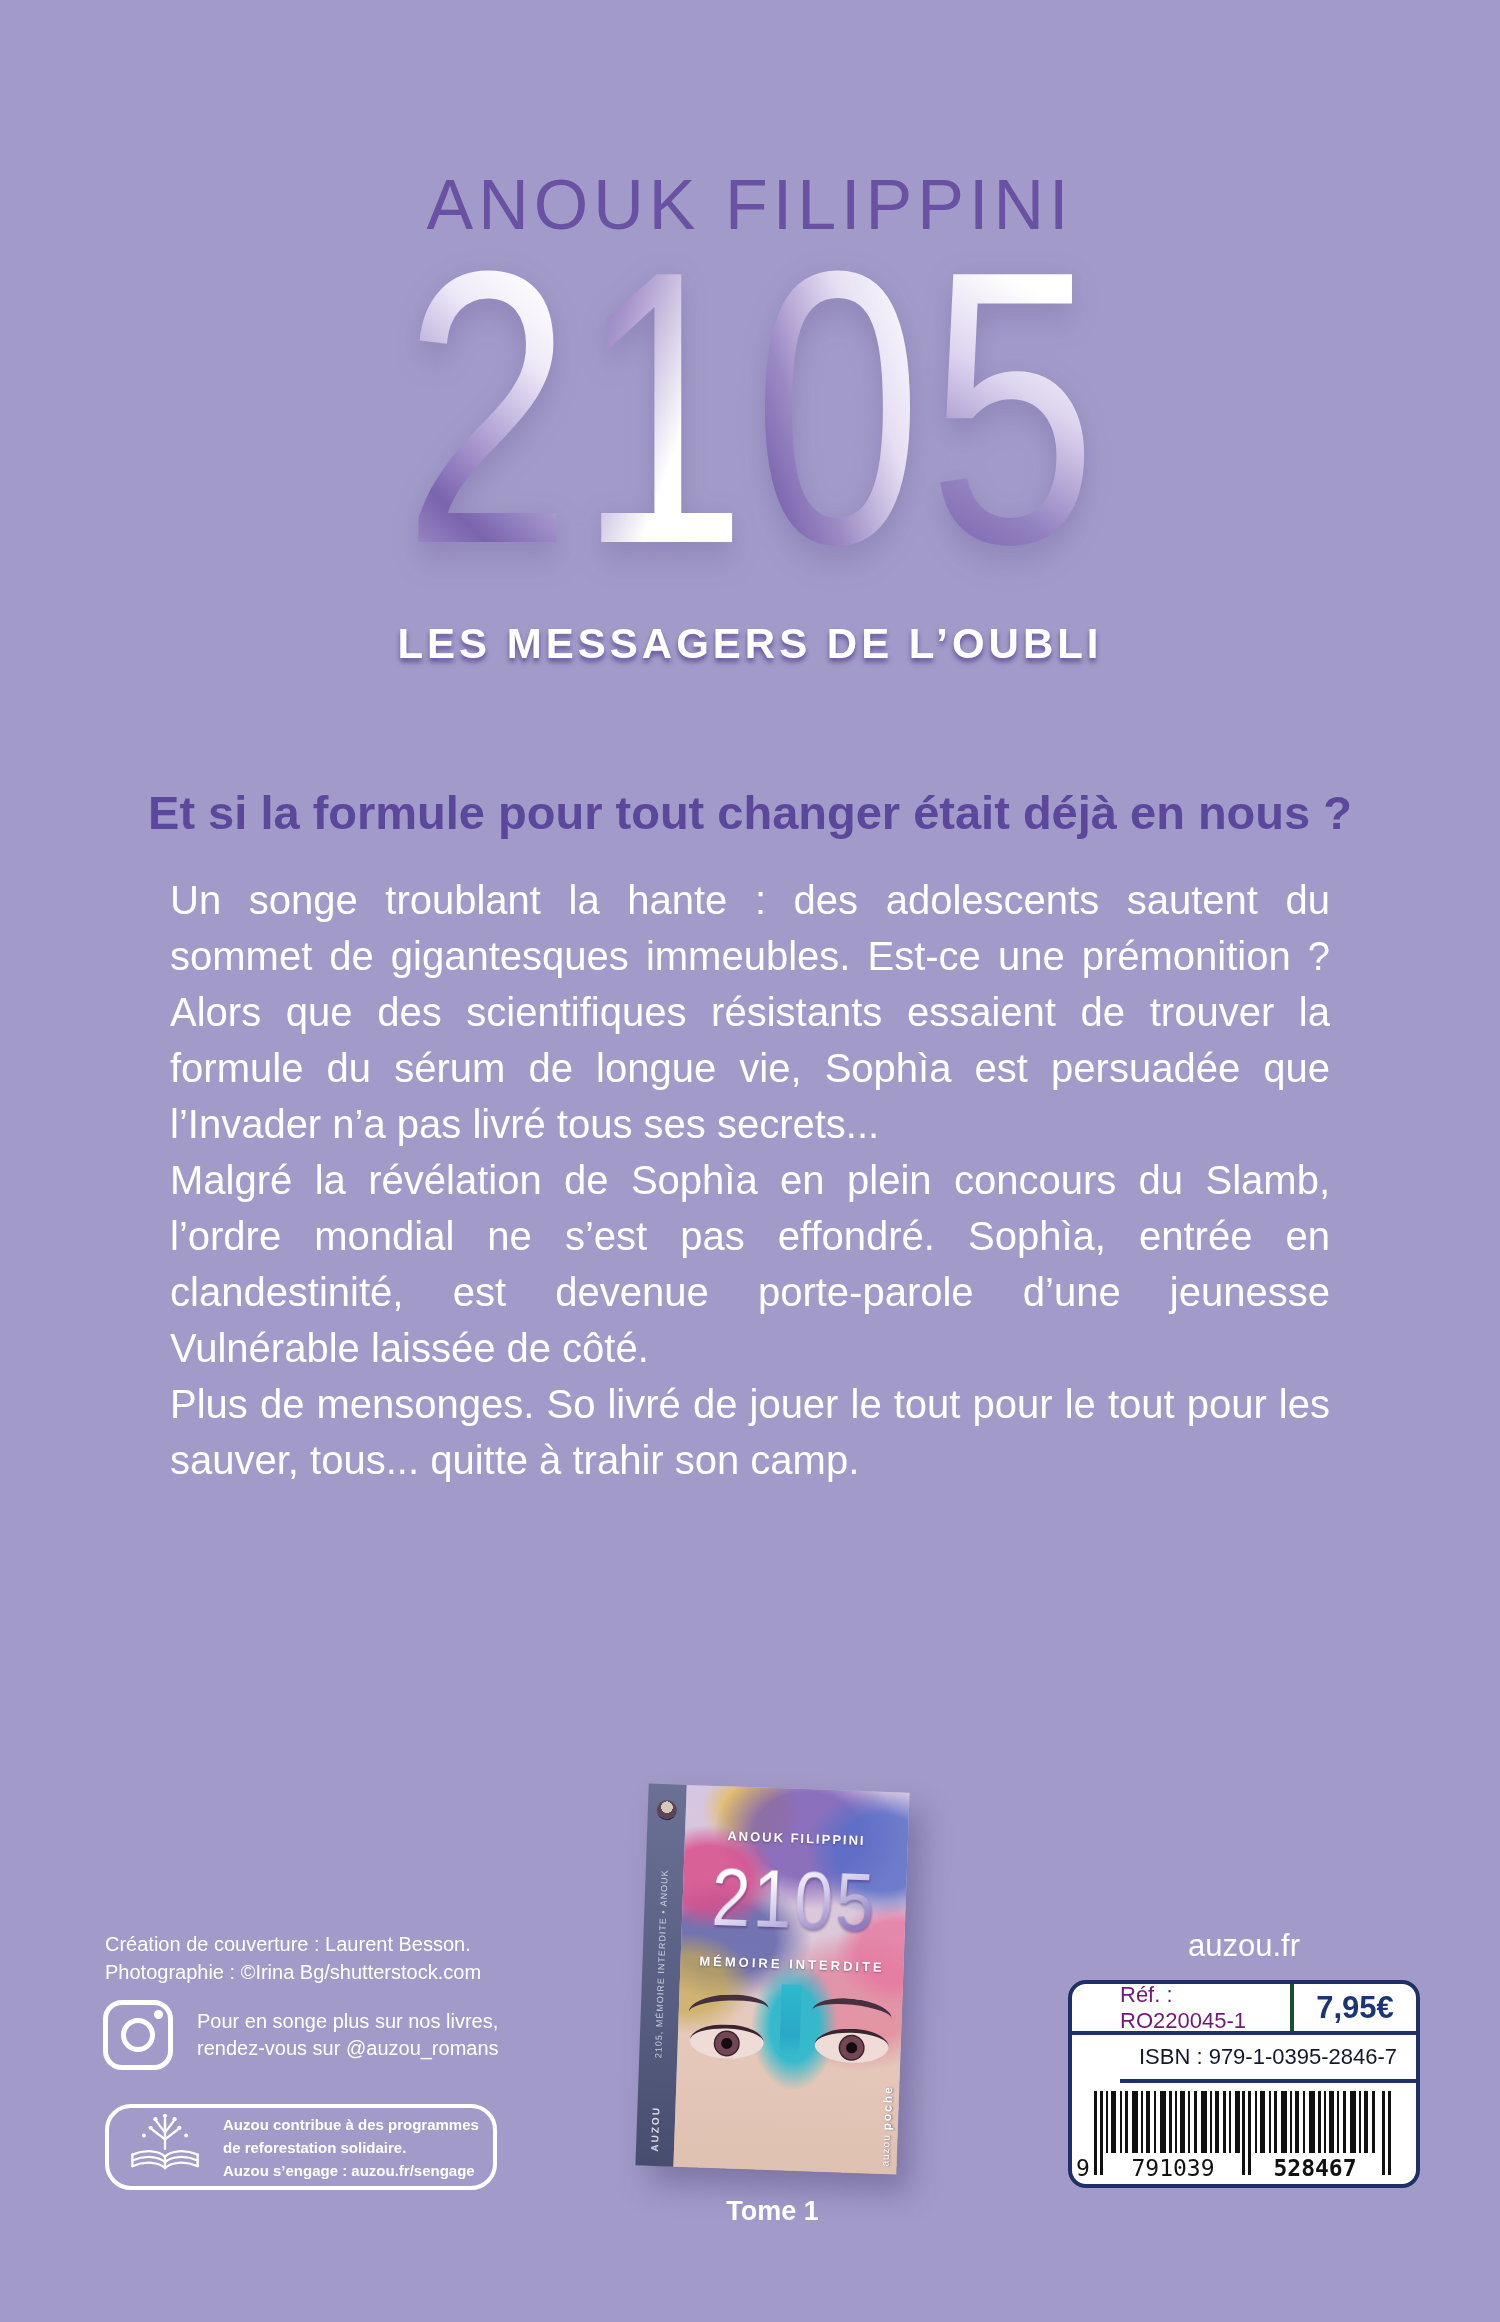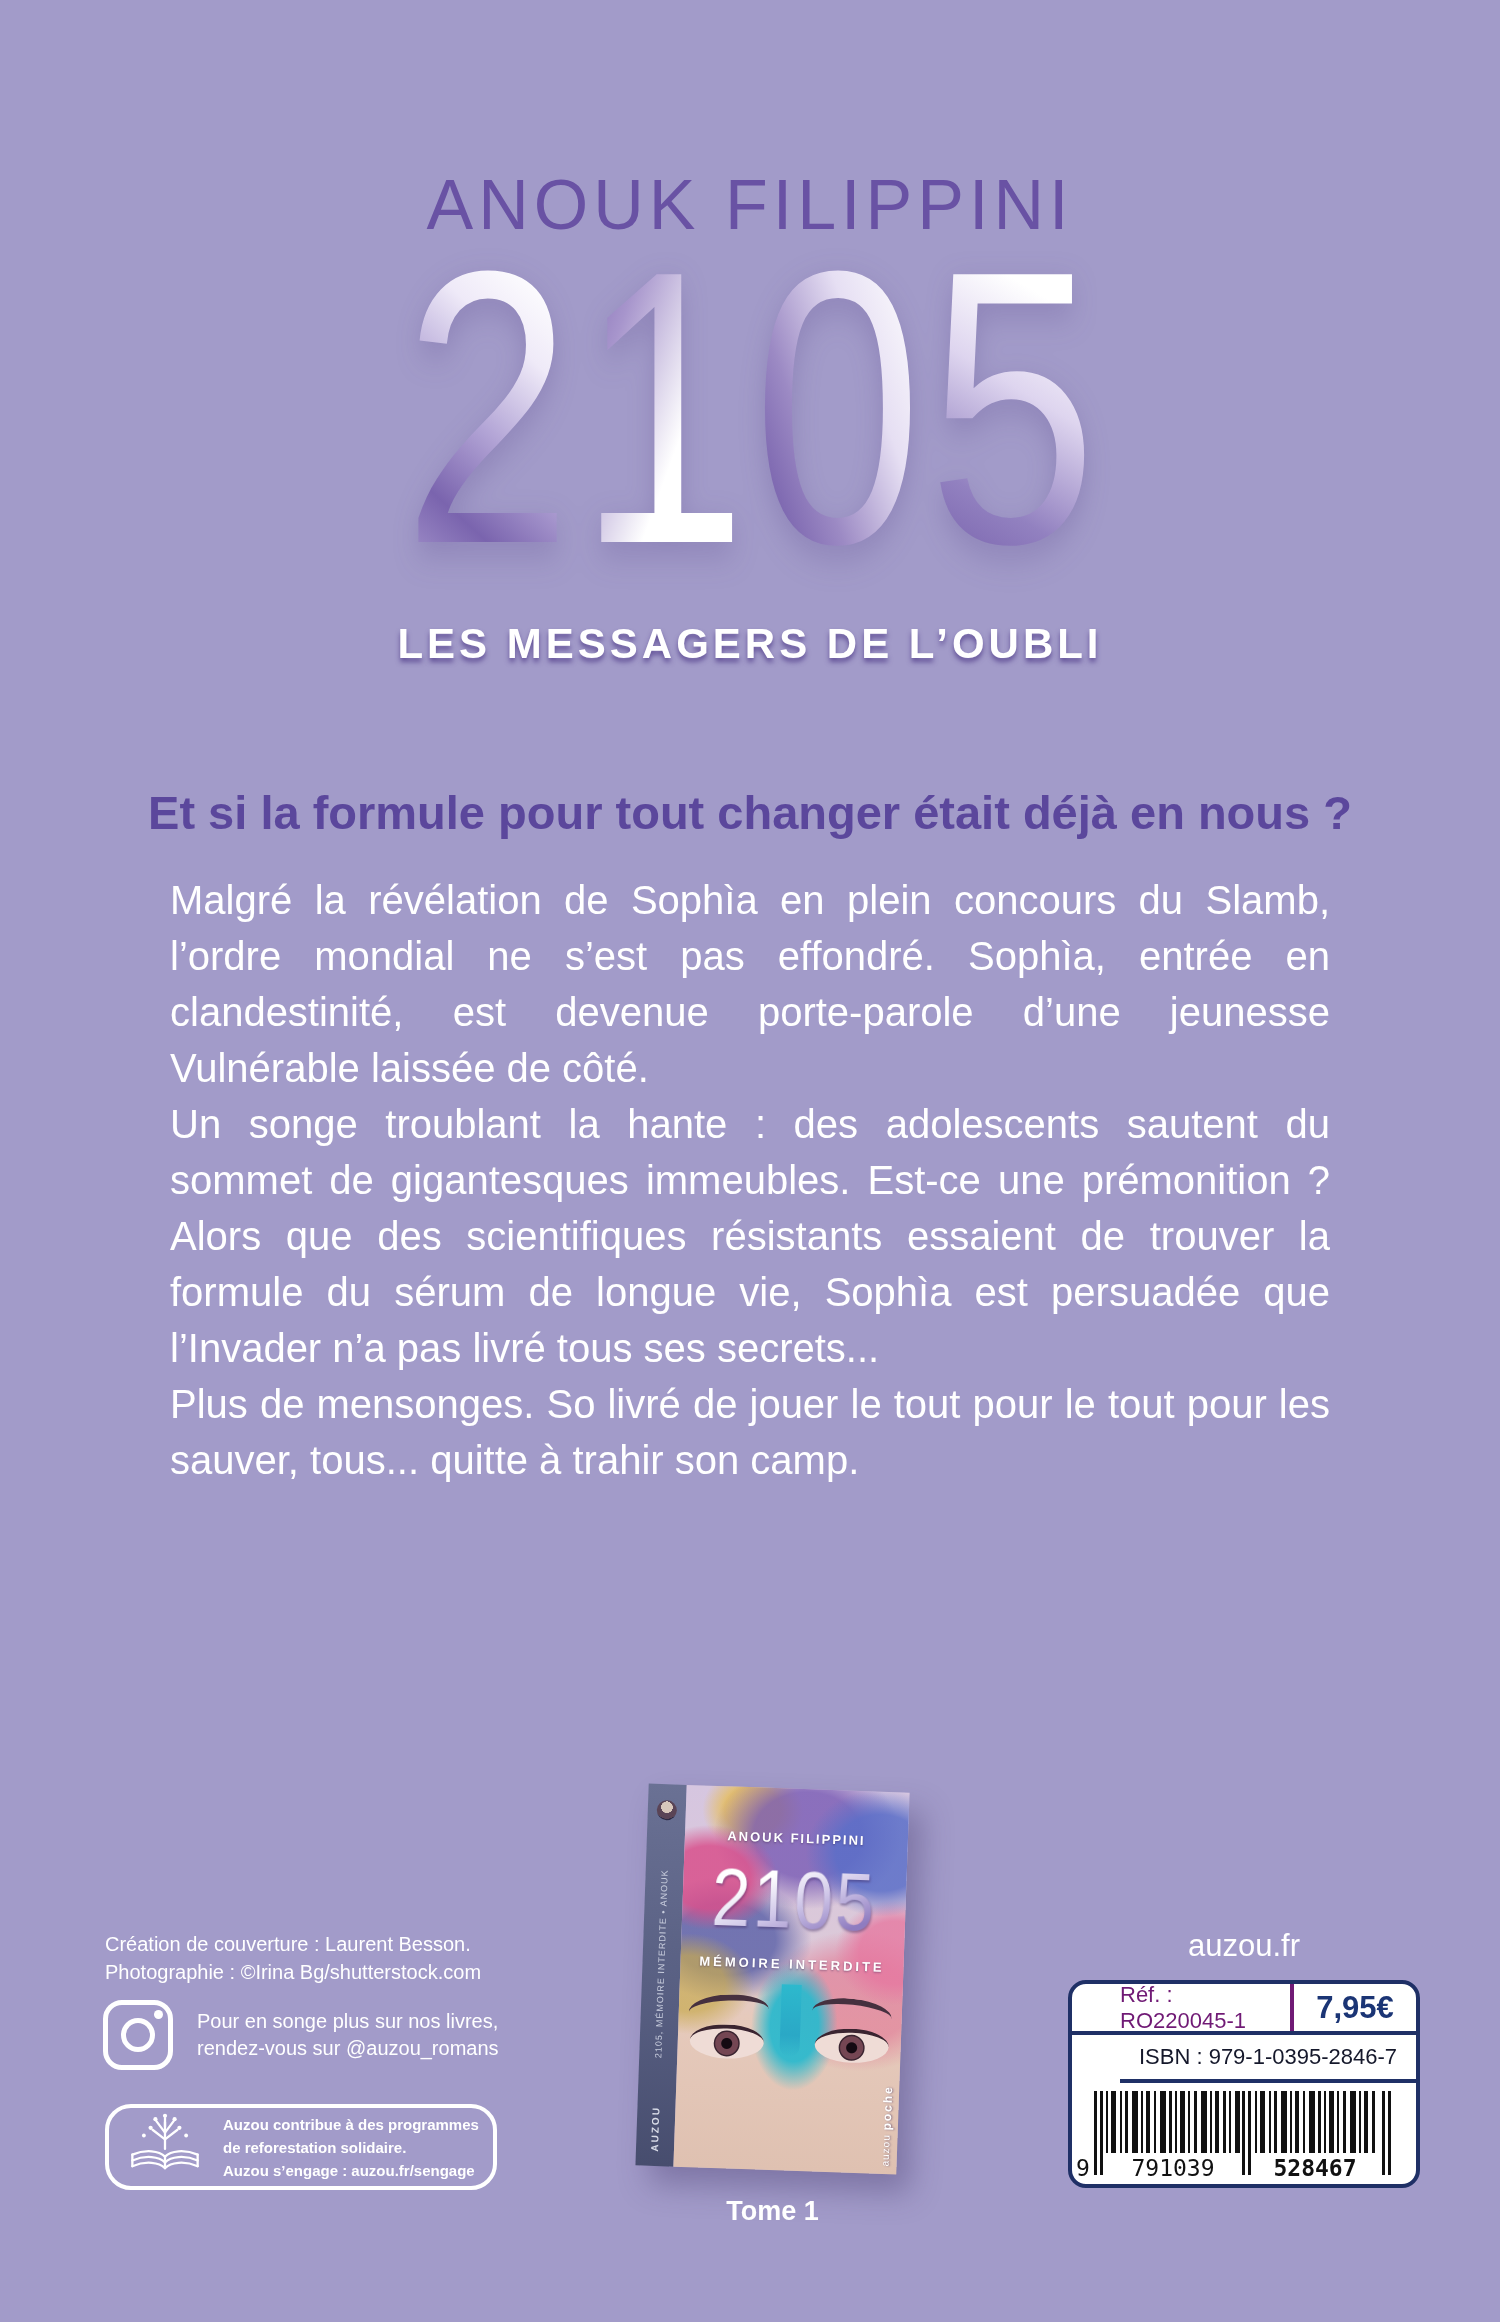--- a/index.html
+++ b/index.html
@@ -96,21 +96,21 @@
 
   
   .website{position:absolute;left:1094px;top:1928px;width:300px;text-align:center;color:#fff;
     font-weight:400;font-size:31px;}
   .retail-box{position:absolute;left:1068px;top:1980px;width:352px;height:208px;box-sizing:border-box;
     background:#fff;border:4px solid #1f3066;border-radius:18px;overflow:hidden;
     display:flex;flex-direction:column;}
   .r-row1{display:flex;height:47px;border-bottom:4px solid #1f3066;flex:none;}
   .r-ref{flex:1;display:flex;align-items:center;justify-content:center;
     color:#701a75;font-size:22px;padding-left:48px;}
-  .r-price{width:122px;flex:none;border-left:4px solid #701a75;display:flex;align-items:center;justify-content:center;
+  .r-price{width:122px;flex:none;border-left:4px solid #14532d;display:flex;align-items:center;justify-content:center;
     color:#1b3575;font-weight:700;font-size:31px;}
   .r-row2{height:44px;border-bottom:4px solid #1f3066;display:flex;align-items:center;justify-content:center;
     color:#15182b;font-size:22px;flex:none;margin-left:48px;}
   .r-barcode{flex:1;position:relative;}
   .bars{position:absolute;left:22px;top:8px;}
   .bar-digits{position:absolute;left:22px;top:72px;width:300px;height:26px;color:#111;
     font-size:23px;font-family:"DejaVu Sans Mono","Liberation Mono",monospace;}
   .bd1{position:absolute;left:-18px;top:0;}
   .bd2{position:absolute;left:14px;width:130px;text-align:center;top:0;}
   .bd3{position:absolute;left:156px;width:130px;text-align:center;top:0;font-weight:bold;}
@@ -124,22 +124,22 @@
 
   <div class="big-title">
     <span class="d d2">2</span><span class="d d1">1</span><span class="d d0">0</span><span class="d d5">5</span>
   </div>
 
   <div class="series-subtitle">LES MESSAGERS DE L’OUBLI</div>
 
   <div class="hook">Et si la formule pour tout changer était déjà en nous ?</div>
 
   <div class="blurb">
+    <p>Un songe troublant la hante : des adolescents sautent du sommet de gigantesques immeubles. Est-ce une prémonition ? Alors que des scientifiques résistants essaient de trouver la formule du sérum de longue vie, Sophìa est persuadée que l’Invader n’a pas livré tous ses secrets...</p>
     <p>Malgré la révélation de Sophìa en plein concours du Slamb, l’ordre mondial ne s’est pas effondré. Sophìa, entrée en clandestinité, est devenue porte-parole d’une jeunesse Vulnérable laissée de côté.</p>
-    <p>Un songe troublant la hante : des adolescents sautent du sommet de gigantesques immeubles. Est-ce une prémonition ? Alors que des scientifiques résistants essaient de trouver la formule du sérum de longue vie, Sophìa est persuadée que l’Invader n’a pas livré tous ses secrets...</p>
     <p>Plus de mensonges. So livré de jouer le tout pour le tout pour les sauver, tous... quitte à trahir son camp.</p>
   </div>
 
 
   <div class="credits">
     <div>Création de couverture : Laurent Besson.</div>
     <div>Photographie : ©Irina Bg/shutterstock.com</div>
   </div>
 
   <div class="social">

